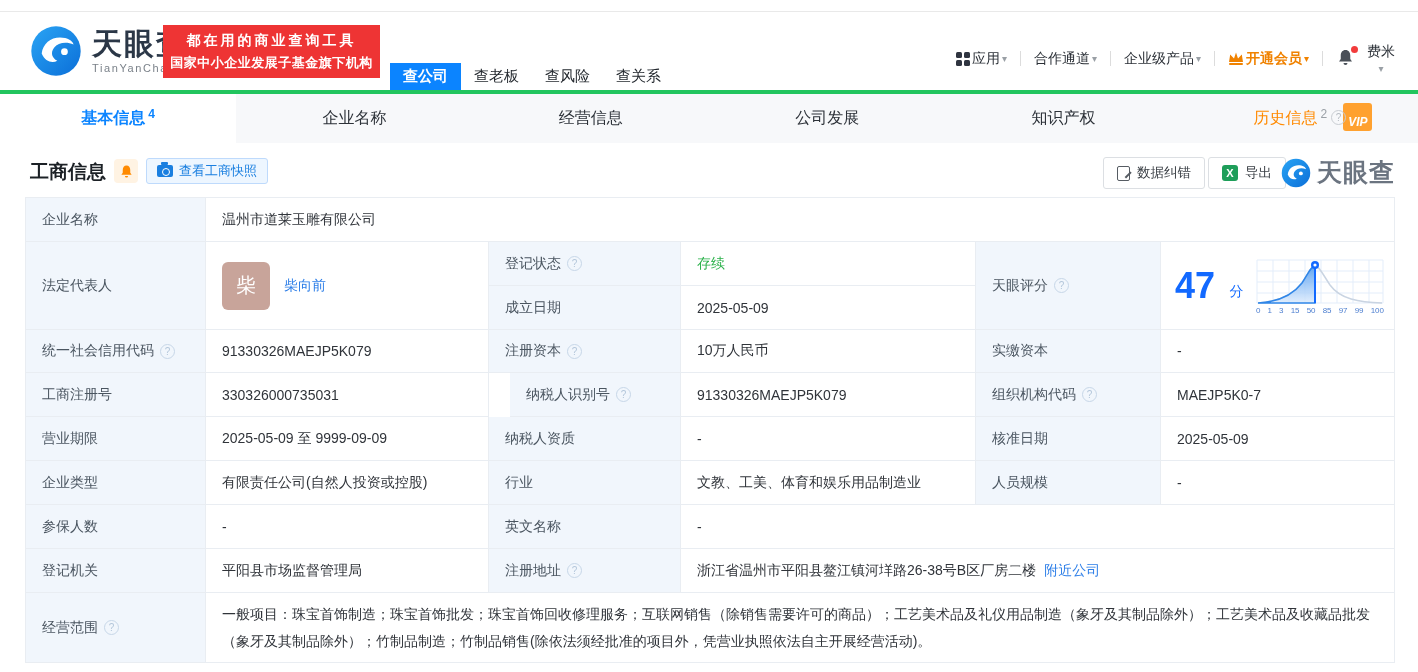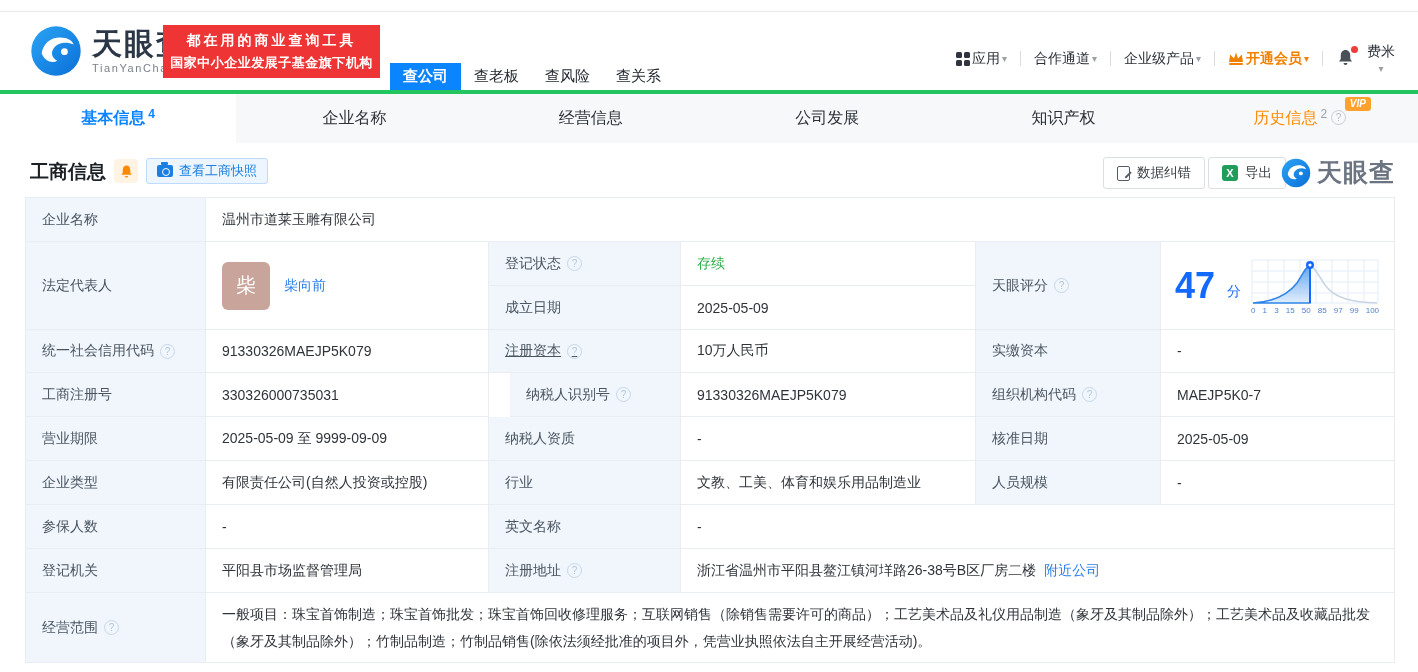--- a/index.html
+++ b/index.html
@@ -53,22 +53,22 @@
     border-top:4px solid #22c55e; display:flex; }
   .tab { flex:1; display:flex; align-items:center; justify-content:center; font-size:16px;
     color:#2c3138; cursor:pointer; position:relative; }
   .tab.active { background:#fff; color:#0b84ff; font-weight:bold; }
   .tab-sup { font-size:12px; margin-left:3px; transform:translateY(-5px); display:inline-block; }
   .tab.active .tab-sup { color:#0b84ff; }
   .tab-hist { color:#ff8a00; }
   .tab-hist .tab-sup { color:#9aa0a6; }
   .q-ic { width:15px; height:15px; border:1px solid #c9cdd2; border-radius:50%; color:#b6bcc2;
     font-size:10px; line-height:13px; text-align:center; margin-left:4px; transform:translateY(-1px);}
-  .vip-badge { position:absolute; top:3px; margin-left:116px; background:#ffa12f; color:#fff;
-    font-size:10px; font-weight:bold; font-style:italic; padding:1px 5px 2px; border-radius:3px; }
+  .vip-badge { position:absolute; top:9px; margin-left:116px; background:#ffa12f; color:#fff;
+    font-size:12px; font-weight:bold; font-style:italic; padding:12px 5px 2px; border-radius:3px; }
 
   
   .sec-title { left:30px; top:159px; font-size:19px; font-weight:bold; color:#1c2126; }
   .sec-bell { left:114px; top:159px; width:24px; height:24px; background:#fff3e3; border-radius:4px;
     display:flex; align-items:center; justify-content:center; cursor:pointer; }
   .snap-btn { left:146px; top:158px; height:26px; background:#edf6ff; border:1px solid #bedafc;
     border-radius:3px; color:#1a7fe0; font-size:13px; display:flex; align-items:center; gap:6px;
     padding:0 10px; cursor:pointer; }
   .cam { width:16px; height:12px; background:#1a7fe0; border-radius:2px; position:relative; }
   .cam::before { content:""; position:absolute; top:-3px; left:4px; width:7px; height:3px;
@@ -99,21 +99,21 @@
   .lastcol { border-right:none; }
   .lastrow { border-bottom:none; }
   .help { width:15px; height:15px; min-width:15px; border:1px solid #c7d7e8; border-radius:50%;
     color:#b3c6da; font-size:10px; line-height:13px; text-align:center; margin-left:6px; }
   .green { color:#2bb14a; }
   .link { color:#2e7fe8; cursor:pointer; }
   .avatar { width:48px; height:48px; border-radius:6px; background:#c8a49a; color:#fff;
     font-size:20px; display:flex; align-items:center; justify-content:center; margin-right:14px; }
   .scope-val { align-items:flex-start; padding:8px 16px; line-height:27px; display:block; }
   
-  .score-cell { padding:0 10px 0 14px; gap:10px; }
+  .score-cell { padding:0 10px 0 14px; gap:10px;justify-content:space-between; }
   .score-num { font-size:36px; font-weight:bold; color:#1269ff; line-height:36px; }
   .score-unit { font-size:14px; color:#1269ff; margin:12px 0 0 2px; }
   .chart { display:flex; flex-direction:column; width:128px; margin-top:2px; }
   .axis { display:flex; justify-content:space-between; font-size:8px; color:#4d7fd0; margin-top:1px; }
 </style>
 </head>
 <body>
 
 <div id="page">
 
@@ -330,21 +330,21 @@
       </div>
     </div>
     <div class="cell lbl" style="grid-area:3/3/4/4;">成立日期</div>
     <div class="cell val" style="grid-area:3/4/4/5;">2025-05-09</div>
 
     <div class="cell lbl" style="grid-area:4/1/5/2;">
       <span>统一社会信用代码</span>
       <span class="help">?</span>
     </div>
     <div class="cell val" style="grid-area:4/2/5/3;">91330326MAEJP5K079</div>
-    <div class="cell lbl" style="grid-area:4/3/5/4;text-decoration:underline;">
+    <div class="cell lbl" style="grid-area:4/3/5/4;">
       <span>注册资本</span>
       <span class="help">?</span>
     </div>
     <div class="cell val" style="grid-area:4/4/5/5;">10万人民币</div>
     <div class="cell lbl" style="grid-area:4/5/5/6;">实缴资本</div>
     <div class="cell val lastcol" style="grid-area:4/6/5/7;">-</div>
 
     <div class="cell lbl" style="grid-area:5/1/6/2;">工商注册号</div>
     <div class="cell val" style="grid-area:5/2/6/3;">330326000735031</div>
     <div class="cell lbl" style="grid-area:5/3/6/4;margin-left:21px;">

